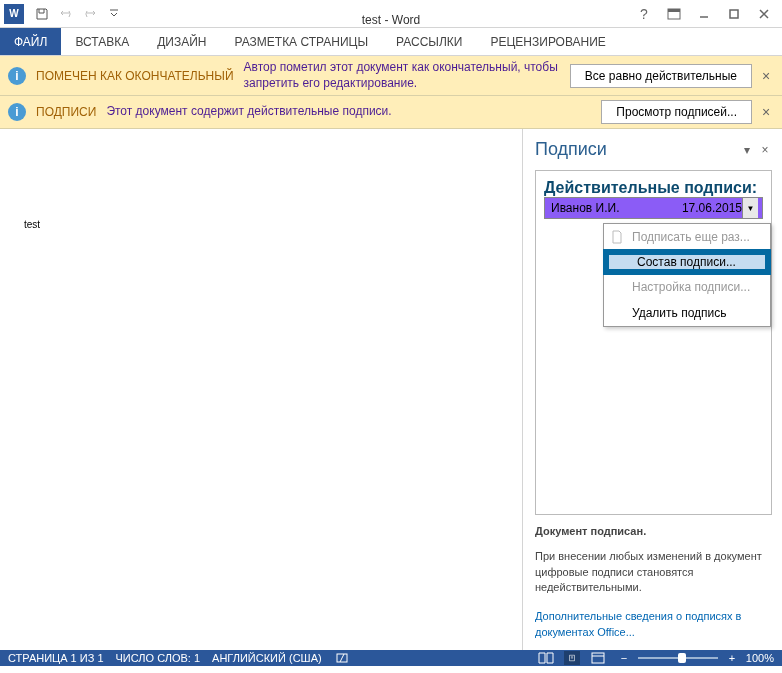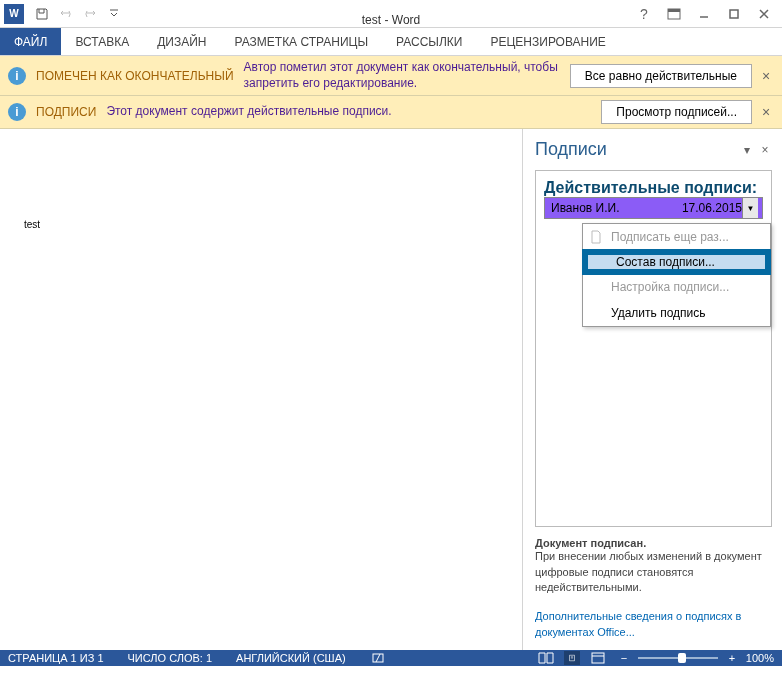--- a/index.html
+++ b/index.html
@@ -39,34 +39,34 @@
 .sig-header-ctrls { display: flex; gap: 4px; }
 .sig-header-btn { width: 14px; height: 14px; color: #666; cursor: pointer; display: flex; align-items: center; justify-content: center; font-size: 12px; }
 .sig-box { border: 1px solid #bbb; flex: 1; padding: 8px; overflow: visible; position: relative; }
 .sig-label { font-weight: bold; font-size: 16px; color: #0c4a6e; }
 .sig-row { display: flex; align-items: center; background: #8b5cf6; border: 1px solid #888; height: 22px; padding: 0 4px; position: relative; }
 .sig-name { flex: 1; font-size: 12px; color: #000; padding-left: 2px; }
 .sig-date { font-size: 12px; color: #000; }
 .sig-dd { width: 16px; height: 20px; border-left: 1px solid #888; display: flex; align-items: center; justify-content: center; background: #e8e8e8; cursor: pointer; font-size: 8px; }
 
 
-.ctx-menu { position: absolute; top: 26px; right: -8px; width: 189px; background: #fff; border: 1px solid #999; box-shadow: 2px 2px 4px rgba(0,0,0,0.2); z-index: 10; }
+.ctx-menu { position: absolute; top: 26px; right: -8px; width: 168px; background: #fff; border: 1px solid #999; box-shadow: 2px 2px 4px rgba(0,0,0,0.2); z-index: 10; }
 .ctx-item { display: flex; align-items: center; height: 26px; padding: 0 8px 0 28px; font-size: 12px; position: relative; }
 .ctx-item.disabled { color: #999; }
 .ctx-item.enabled { color: #000; cursor: pointer; }
 .ctx-item.highlight { background: #c5dcf0; border: 6px solid #0369a1; margin: -1px; }
 .ctx-icon { position: absolute; left: 6px; width: 14px; height: 14px; display: flex; align-items: center; justify-content: center; font-size: 11px; color: #bbb; }
 
 .sig-footer { margin-top: 10px; font-size: 11px; color: #444; }
-.sig-footer .signed { font-weight: bold; margin-bottom: 0; }
+.sig-footer .signed { font-weight: bold; margin-bottom: 12px; }
 .sig-footer .note { line-height: 1.4; margin-bottom: 14px; }
 .sig-footer .link { color: #0066b3; cursor: pointer; line-height: 1.4; }
 
 
-.statusbar { height: 16px; background: #2b579a; color: #fff; display: flex; align-items: center; font-size: 11px; padding: 8px 8px; gap: 24px; }
+.statusbar { height: 16px; background: #2b579a; color: #fff; display: flex; align-items: center; font-size: 11px; padding: 8px 8px; gap: 12px; }
 .statusbar .sb-item { white-space: nowrap; }
 .statusbar .sb-right { margin-left: auto; display: flex; align-items: center; gap: 10px; }
 .sb-icon { width: 16px; height: 14px; display: flex; align-items: center; justify-content: center; cursor: pointer; }
 .zoom { display: flex; align-items: center; gap: 6px; }
 .zoom-slider { width: 80px; height: 2px; background: #9bb3d2; position: relative; }
 .zoom-slider::after { content: ""; position: absolute; left: 50%; top: -4px; width: 8px; height: 10px; background: #fff; border-radius: 2px; }
 </style>
 </head>
 <body>
 

